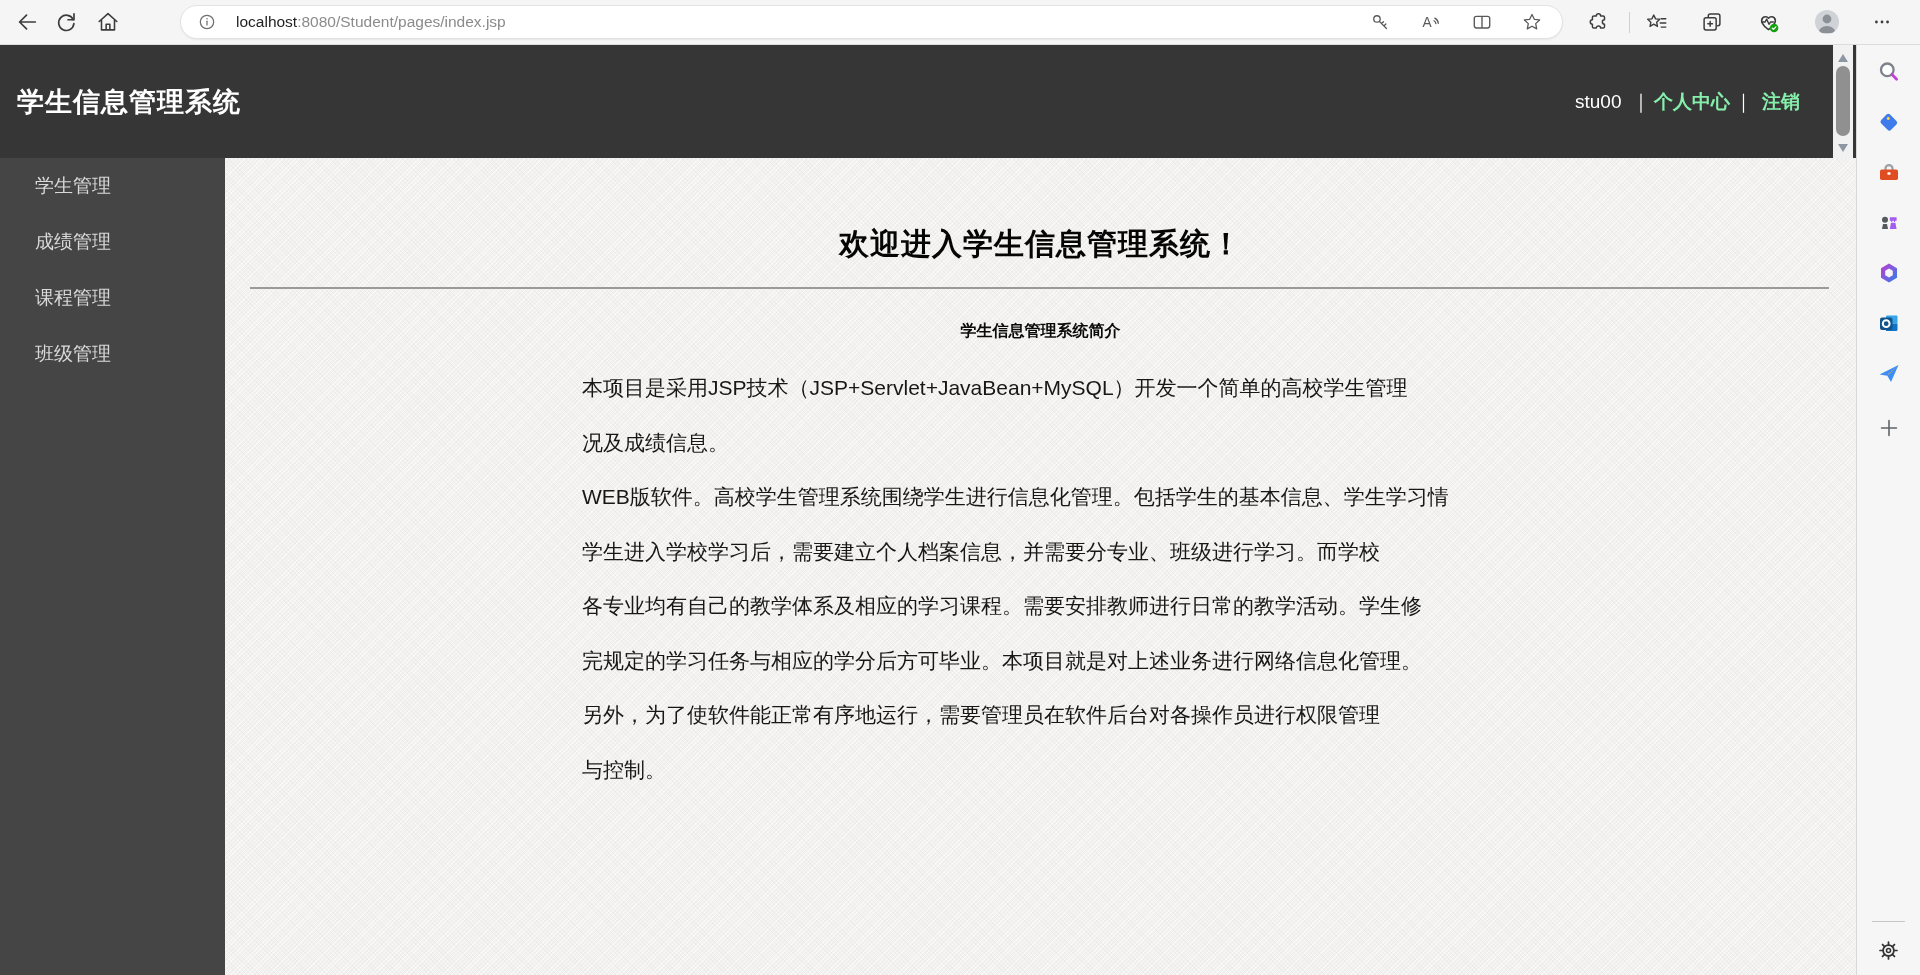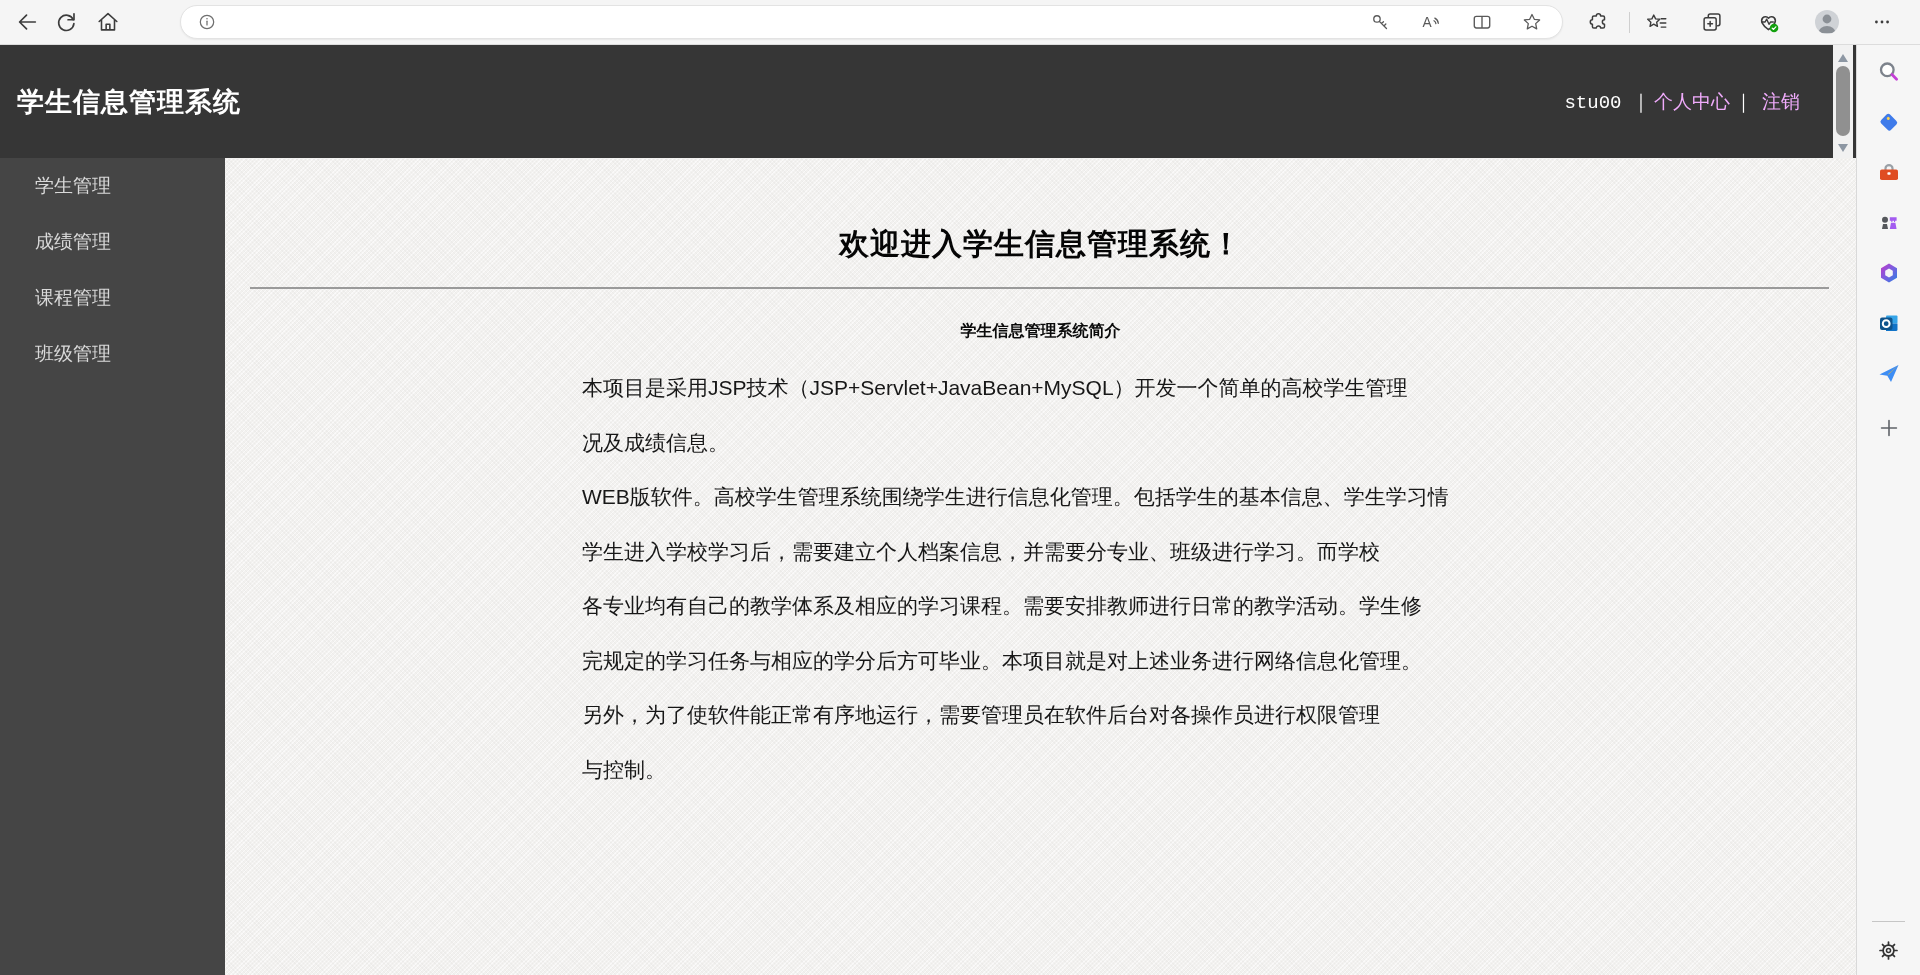--- a/index.html
+++ b/index.html
@@ -25,23 +25,23 @@
   .tb-sep { position:absolute; left:1629px; top:12px; width:1px; height:21px; background:#cfcfcf; }
 
   
   .viewport { position:absolute; left:0; top:45px; width:1856px; height:712px; }
 
   .frame-header { position:absolute; left:0; top:0; width:1856px; height:113px; background:#363636; }
   .app-title { position:absolute; left:17px; top:50%; transform:translateY(-50%);
     color:#fff; font-size:27px; font-weight:bold; letter-spacing:1px; }
   .user-box { position:absolute; right:56px; top:50%; transform:translateY(-50%);
     color:#ffffff; font-size:19px; white-space:nowrap; }
-  .user-box .uname { font-family:Liberation Mono, monospace; margin-right:6px; }
+  .user-box .uname { font-family:Liberation Sans, sans-serif; margin-right:6px; }
   .user-box .sep { margin:0 4px; }
-  .user-box a { color:#f0abfc; text-decoration:none; cursor:pointer; }
+  .user-box a { color:#86efac; text-decoration:none; cursor:pointer;font-weight:bold; }
 
   .frame-scrollbar { position:absolute; right:3px; top:0; width:20px; height:113px;
     background:#f1f1f1; }
   .sb-arrow { position:absolute; left:5px; width:0; height:0;
     border-left:5px solid transparent; border-right:5px solid transparent; cursor:pointer; }
   .sb-up   { top:9px;  border-bottom:8px solid #8d97a3; }
   .sb-down { bottom:6px; border-top:8px solid #8d97a3; }
   .sb-thumb { position:absolute; left:3px; top:21px; width:14px; height:70px;
     background:#909090; border-radius:7px; cursor:pointer; }
 
@@ -96,20 +96,23 @@
   </div>
 
   <div class="addressbar">
     <div class="ab-icon" style="left:13px">
       <svg width="22" height="22" viewBox="0 0 28 28">
         <circle cx="14" cy="14" r="8.5" stroke="#6f6f6f" stroke-width="1.6" fill="none"></circle>
         <path d="M14 13 v4.8" stroke="#6f6f6f" stroke-width="1.6" stroke-linecap="round"></path>
         <circle cx="14" cy="9.9" r="1" fill="#6f6f6f"></circle>
       </svg>
     </div>
+    <div class="url">
+      <span class="host">localhost</span><span class="rest">:8080/Student/pages/index.jsp</span>
+    </div>
     <div class="ab-icon" style="left:1186px">
       <svg width="23" height="23" viewBox="0 0 28 28">
         <circle cx="9.7" cy="9.7" r="3.9" stroke="#5a5a5a" stroke-width="1.6" fill="none"></circle>
         <path d="M12.6 12.6 L21.3 21.3 M18.2 18.2 l2.3-2.3 M15.3 15.3 l2.3-2.3" stroke="#5a5a5a" stroke-width="1.6" fill="none" stroke-linecap="round"></path>
       </svg>
     </div>
     <div class="ab-icon" style="left:1237px">
       <svg width="24" height="24" viewBox="0 0 28 28">
         <text x="4" y="20" font-size="16" fill="#5a5a5a" font-family="Liberation Sans, sans-serif">A</text>
         <path d="M18.5 9.5 a7.5 7.5 0 0 1 4 6 M17.5 12.5 a4 4 0 0 1 2.2 3.4" stroke="#5a5a5a" stroke-width="1.5" fill="none" stroke-linecap="round"></path>

